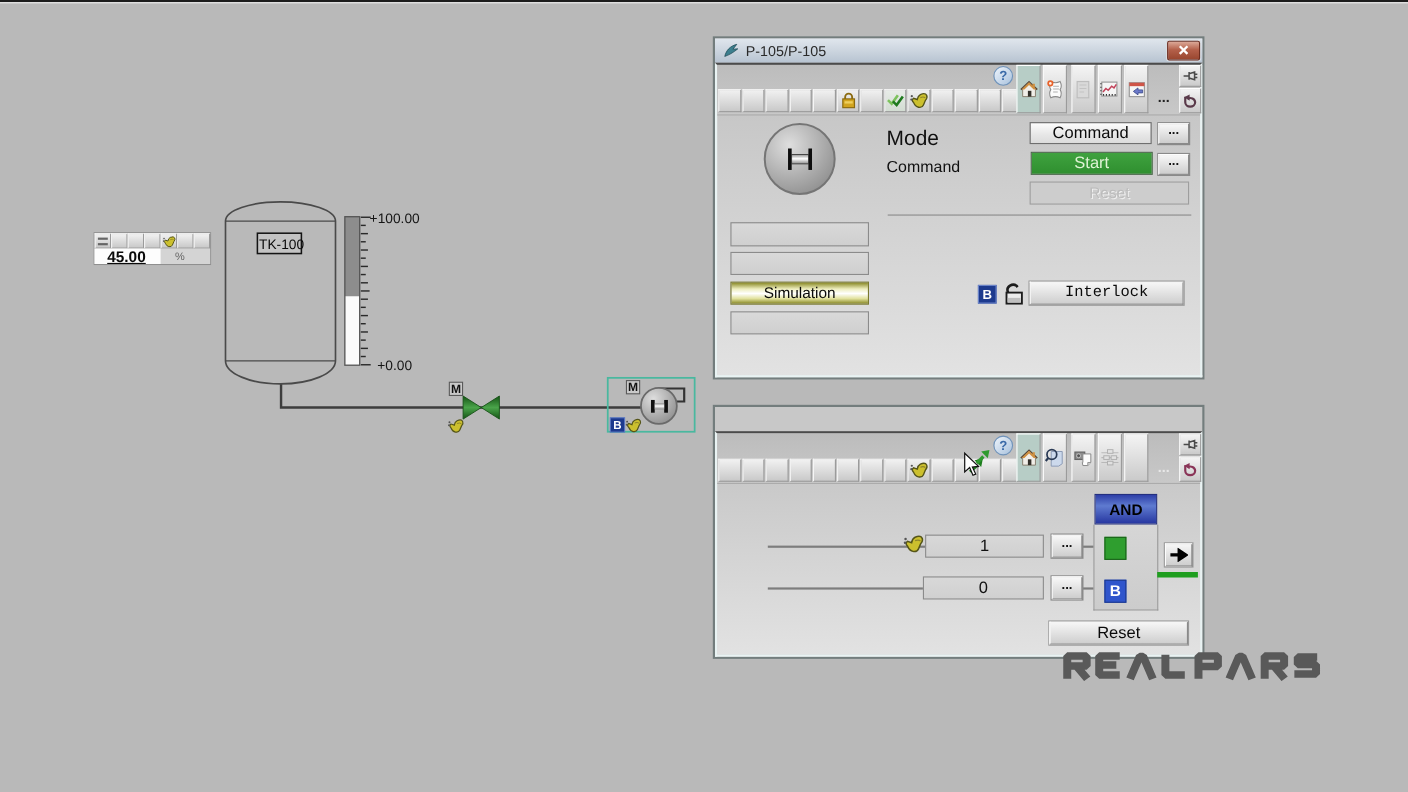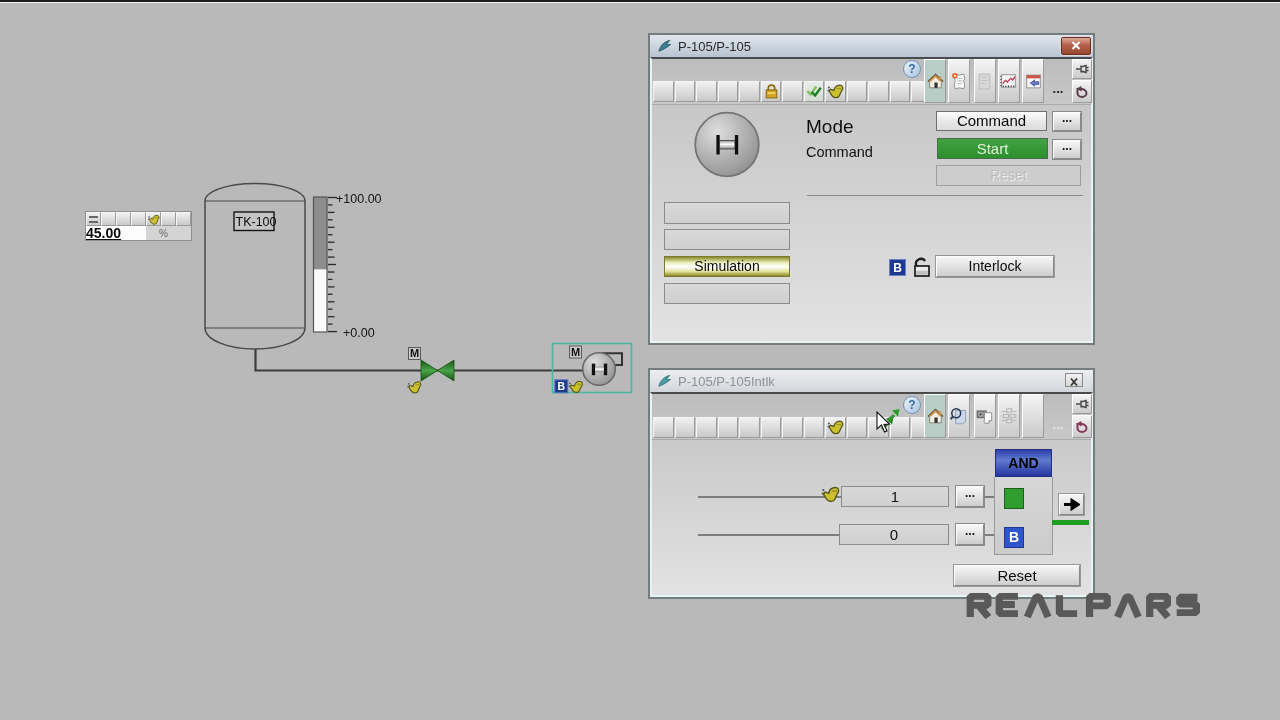--- a/index.html
+++ b/index.html
@@ -163,21 +163,21 @@
       <div class="tbtn" style="width:15px;height:14px;"></div>
       <div class="tbtn" style="width:15px;height:14px;position:relative;">
           <svg width="13" height="13" viewBox="0 0 16 16" style="position:absolute;left:0;top:0px">
             <use href="#hand"></use>
           </svg>
         </div>
       <div class="tbtn" style="width:15px;height:14px;"></div>
       <div class="tbtn" style="width:15px;height:14px;"></div>
     </div>
     <div class="abs" style="left:0;top:14px;width:105px;height:14px;background:#d4d4d4;">
-      <div class="abs" style="left:0;top:0;width:60px;height:14px;background:#fdfdfd;text-align:left;font-size:14px;font-weight:bold;color:#0a0a0a;line-height:14px;padding-right:2px;box-sizing:border-box;text-decoration:underline;">45.00</div>
+      <div class="abs" style="left:0;top:0;width:60px;height:14px;background:#fdfdfd;text-align:center;font-size:14px;font-weight:bold;color:#0a0a0a;line-height:14px;padding-right:2px;box-sizing:border-box;text-decoration:underline;">45.00</div>
       <div class="abs" style="left:73px;top:2px;font-size:10px;color:#666;">%</div>
     </div>
   </div>
 
   <div class="win" style="left:648px;top:33px;width:447px;height:312px;">
     <div class="tb tb1">
       <svg width="14" height="14" viewBox="0 0 16 16" style="position:absolute;left:8px;top:4px;">
         <path d="M1 14 C2.5 8 6 3.5 13.5 1.5 L9.5 6.5 L14.5 6.2 C10 10 5 12.8 1 14 Z" fill="#3c7f8e" stroke="#1e4a56" stroke-width="0.8"></path>
       </svg>
       <span class="ttxt">P-105/P-105</span>
@@ -290,36 +290,25 @@
       <div class="field" style="left:12px;top:143px;width:126px;height:22px;"></div>
       <div class="field" style="left:12px;top:170px;width:126px;height:21px;"></div>
       <div class="btn" style="left:12px;top:197px;width:126px;height:21px;line-height:19px;background:linear-gradient(#8a8a28,#eeeebe 30%,#ffffff 52%,#e2e29e 76%,#8a8a28);border-color:#7a7a30;">Simulation</div>
       <div class="field" style="left:12px;top:224px;width:126px;height:21px;"></div>
       <div class="bicon" style="left:237px;top:200px;width:17px;height:17px;font-size:12px;line-height:16px;">B</div>
       <svg class="abs" style="left:259px;top:195px;" width="22" height="24" viewBox="0 0 22 24">
         <path d="M5.5 12 L5.5 9.5 A5 4.5 0 0 1 14.5 6.7 L15.2 8.2" fill="none" stroke="#1c1c1c" stroke-width="2.3" transform="rotate(-14 10 12)"></path>
         <rect x="4" y="12" width="14" height="10" fill="#ececec" stroke="#1c1c1c" stroke-width="1.7"></rect>
         <rect x="5.2" y="16.8" width="11.6" height="4" fill="#bfbfbf"></rect>
       </svg>
-      <div class="btnsoft" style="left:284px;top:197px;width:118px;height:21px;line-height:19px;">Interlock</div>
+      <div class="btnsoft" style="left:284px;top:197px;width:140px;height:21px;line-height:19px;font-family:Liberation Mono, monospace;">Interlock</div>
     </div>
   </div>
 
   <div class="win" style="left:648px;top:368px;width:447px;height:231px;">
-    <div class="tb tb2">
-      <svg width="14" height="14" viewBox="0 0 16 16" style="position:absolute;left:8px;top:4px;">
-        <path d="M1 14 C2.5 8 6 3.5 13.5 1.5 L9.5 6.5 L14.5 6.2 C10 10 5 12.8 1 14 Z" fill="#4d9aa0" stroke="#2e6a72" stroke-width="0.8"></path>
-      </svg>
-      <span class="ttxt ttxt2">P-105/P-105Intlk</span>
-      <div class="abs" style="left:415px;top:3px;width:18px;height:14px;background:linear-gradient(#f2f2f2,#d8d8d8);border:1px solid #8a8a8a;box-sizing:border-box;">
-        <svg width="16" height="12" viewBox="0 0 16 12">
-            <path d="M5 2.5 L11 9.5 M11 2.5 L5 9.5" stroke="#333" stroke-width="1.7"></path>
-          </svg>
-      </div>
-    </div>
     <div class="wc">
       <div class="hdr"></div>
       <div class="abs" style="left:1px;top:23px;display:flex;">
         <div class="tbtn" style="width:20.5px;height:21px;margin-right:1px;"></div>
         <div class="tbtn" style="width:20.5px;height:21px;margin-right:1px;"></div>
         <div class="tbtn" style="width:20.5px;height:21px;margin-right:1px;"></div>
         <div class="tbtn" style="width:20.5px;height:21px;margin-right:1px;"></div>
         <div class="tbtn" style="width:20.5px;height:21px;margin-right:1px;"></div>
         <div class="tbtn" style="width:20.5px;height:21px;margin-right:1px;"></div>
         <div class="tbtn" style="width:20.5px;height:21px;margin-right:1px;"></div>

